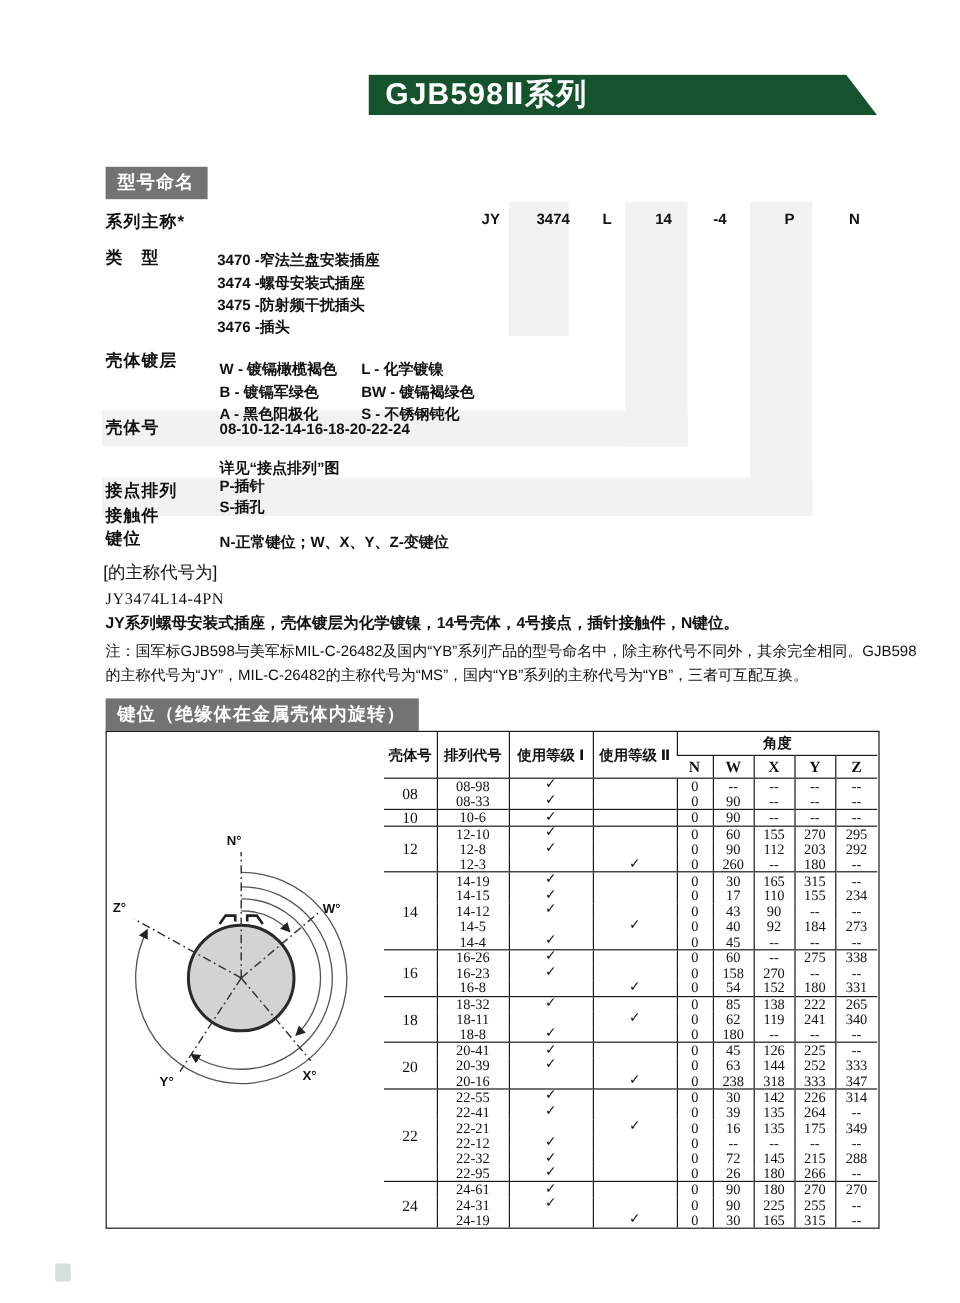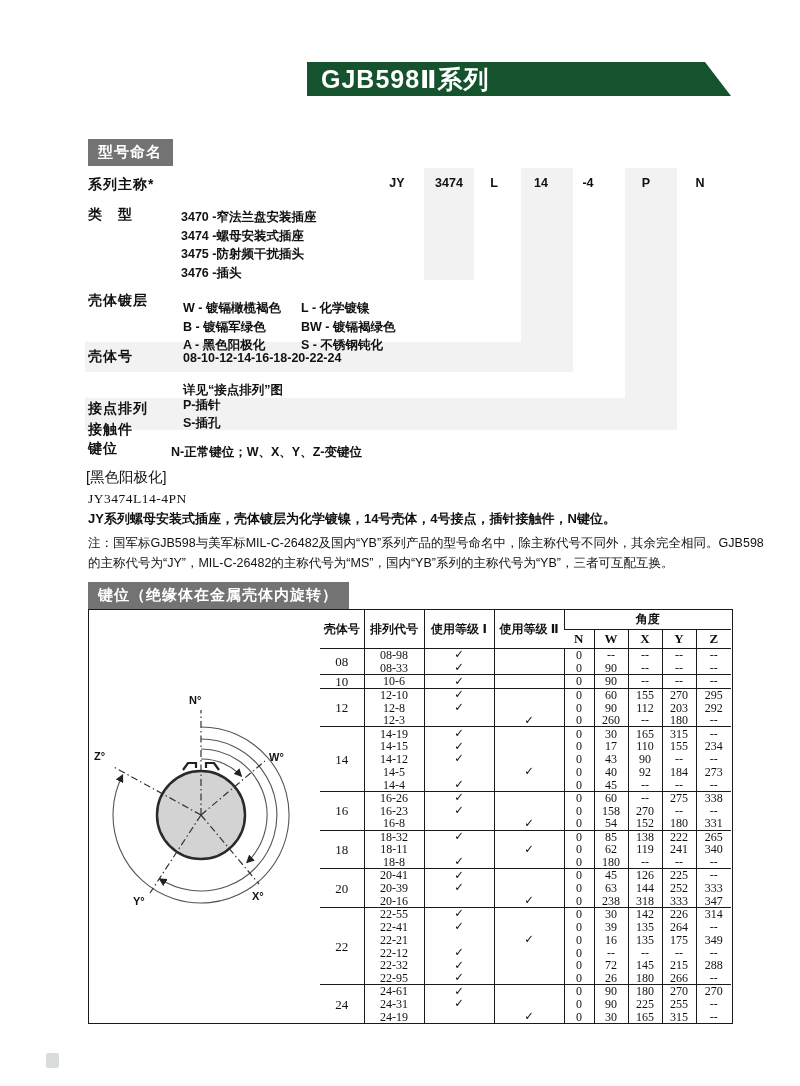--- a/index.html
+++ b/index.html
@@ -22,21 +22,21 @@
   .sec-label{
     background:#737373;color:#fff;font-weight:bold;font-size:15px;
     padding:4px 11px 4px 10px;letter-spacing:1px;white-space:nowrap;
   }
   .sec1{left:88px;top:139px;}
   .sec2{left:88px;top:582px;}
   
   .band{background:#f2f2f2;}
   .nlabel{font-weight:bold;font-size:14px;letter-spacing:1px;white-space:nowrap;}
   .nopt{font-weight:bold;font-size:12.5px;line-height:18.5px;white-space:nowrap;}
-  .code-chip{position:absolute;transform:translateX(-50%);font-weight:bold;font-size:12.5px;white-space:nowrap;}
+  .code-chip{position:absolute;transform:translateX(-50%);font-weight:bold;font-size:12.5px;white-space:nowrap;margin-left:12px;}
   .plating-line span.pa{display:inline-block;min-width:118px;}
   
   .ex-head{font-size:14.5px;}
   .ex-model{font-family:"Liberation Serif","DejaVu Serif",serif;font-size:13.5px;letter-spacing:.5px;}
   .ex-desc{font-size:13px;font-weight:bold;}
   .note{font-size:12.5px;line-height:20px;white-space:nowrap;}
   
   .figbox{left:88px;top:609px;width:645px;height:415px;border:1.5px solid #1a1a1a;box-sizing:border-box;}
   .diagram-panel{position:absolute;left:0;top:0;width:231px;height:100%;}
   .ktable-wrap{position:absolute;left:231px;top:0;right:0;bottom:0;}
@@ -112,23 +112,23 @@
 <div class="abs nlabel" style="left:88px;top:400px;">接点排列</div>
 <div class="abs nopt" style="left:183px;top:381px;">详见“接点排列”图</div>
 
 <div class="abs nlabel" style="left:88px;top:407px;margin-top:14px;">接触件</div>
 <div class="abs" style="left:183px;top:397px;">
     <div class="nopt" style="line-height: 17.5px;">P-插针</div>
     <div class="nopt" style="line-height: 17.5px;">S-插孔</div>
   </div>
 
 <div class="abs nlabel" style="left:88px;top:440px;">键位</div>
-<div class="abs nopt" style="left:171px;top:443px;">N-正常键位；W、X、Y、Z-变键位</div>
-
-<div class="abs ex-head" style="left:86px;top:468px;">[黑色阳极化]</div>
+<div class="abs nopt" style="left:183px;top:443px;">N-正常键位；W、X、Y、Z-变键位</div>
+
+<div class="abs ex-head" style="left:86px;top:468px;">[的主称代号为]</div>
 <div class="abs ex-model" style="left:88px;top:491px;">JY3474L14-4PN</div>
 <div class="abs ex-desc" style="left:88px;top:510px;">JY系列螺母安装式插座，壳体镀层为化学镀镍，14号壳体，4号接点，插针接触件，N键位。</div>
 <div class="abs note" style="left:88px;top:533px;">
   <div>注：国军标GJB598与美军标MIL-C-26482及国内“YB”系列产品的型号命名中，除主称代号不同外，其余完全相同。GJB598</div>
   <div>的主称代号为“JY”，MIL-C-26482的主称代号为“MS”，国内“YB”系列的主称代号为“YB”，三者可互配互换。</div>
 </div>
 
 <div class="abs sec-label sec2">键位（绝缘体在金属壳体内旋转）</div>
 
 <div class="abs figbox">

